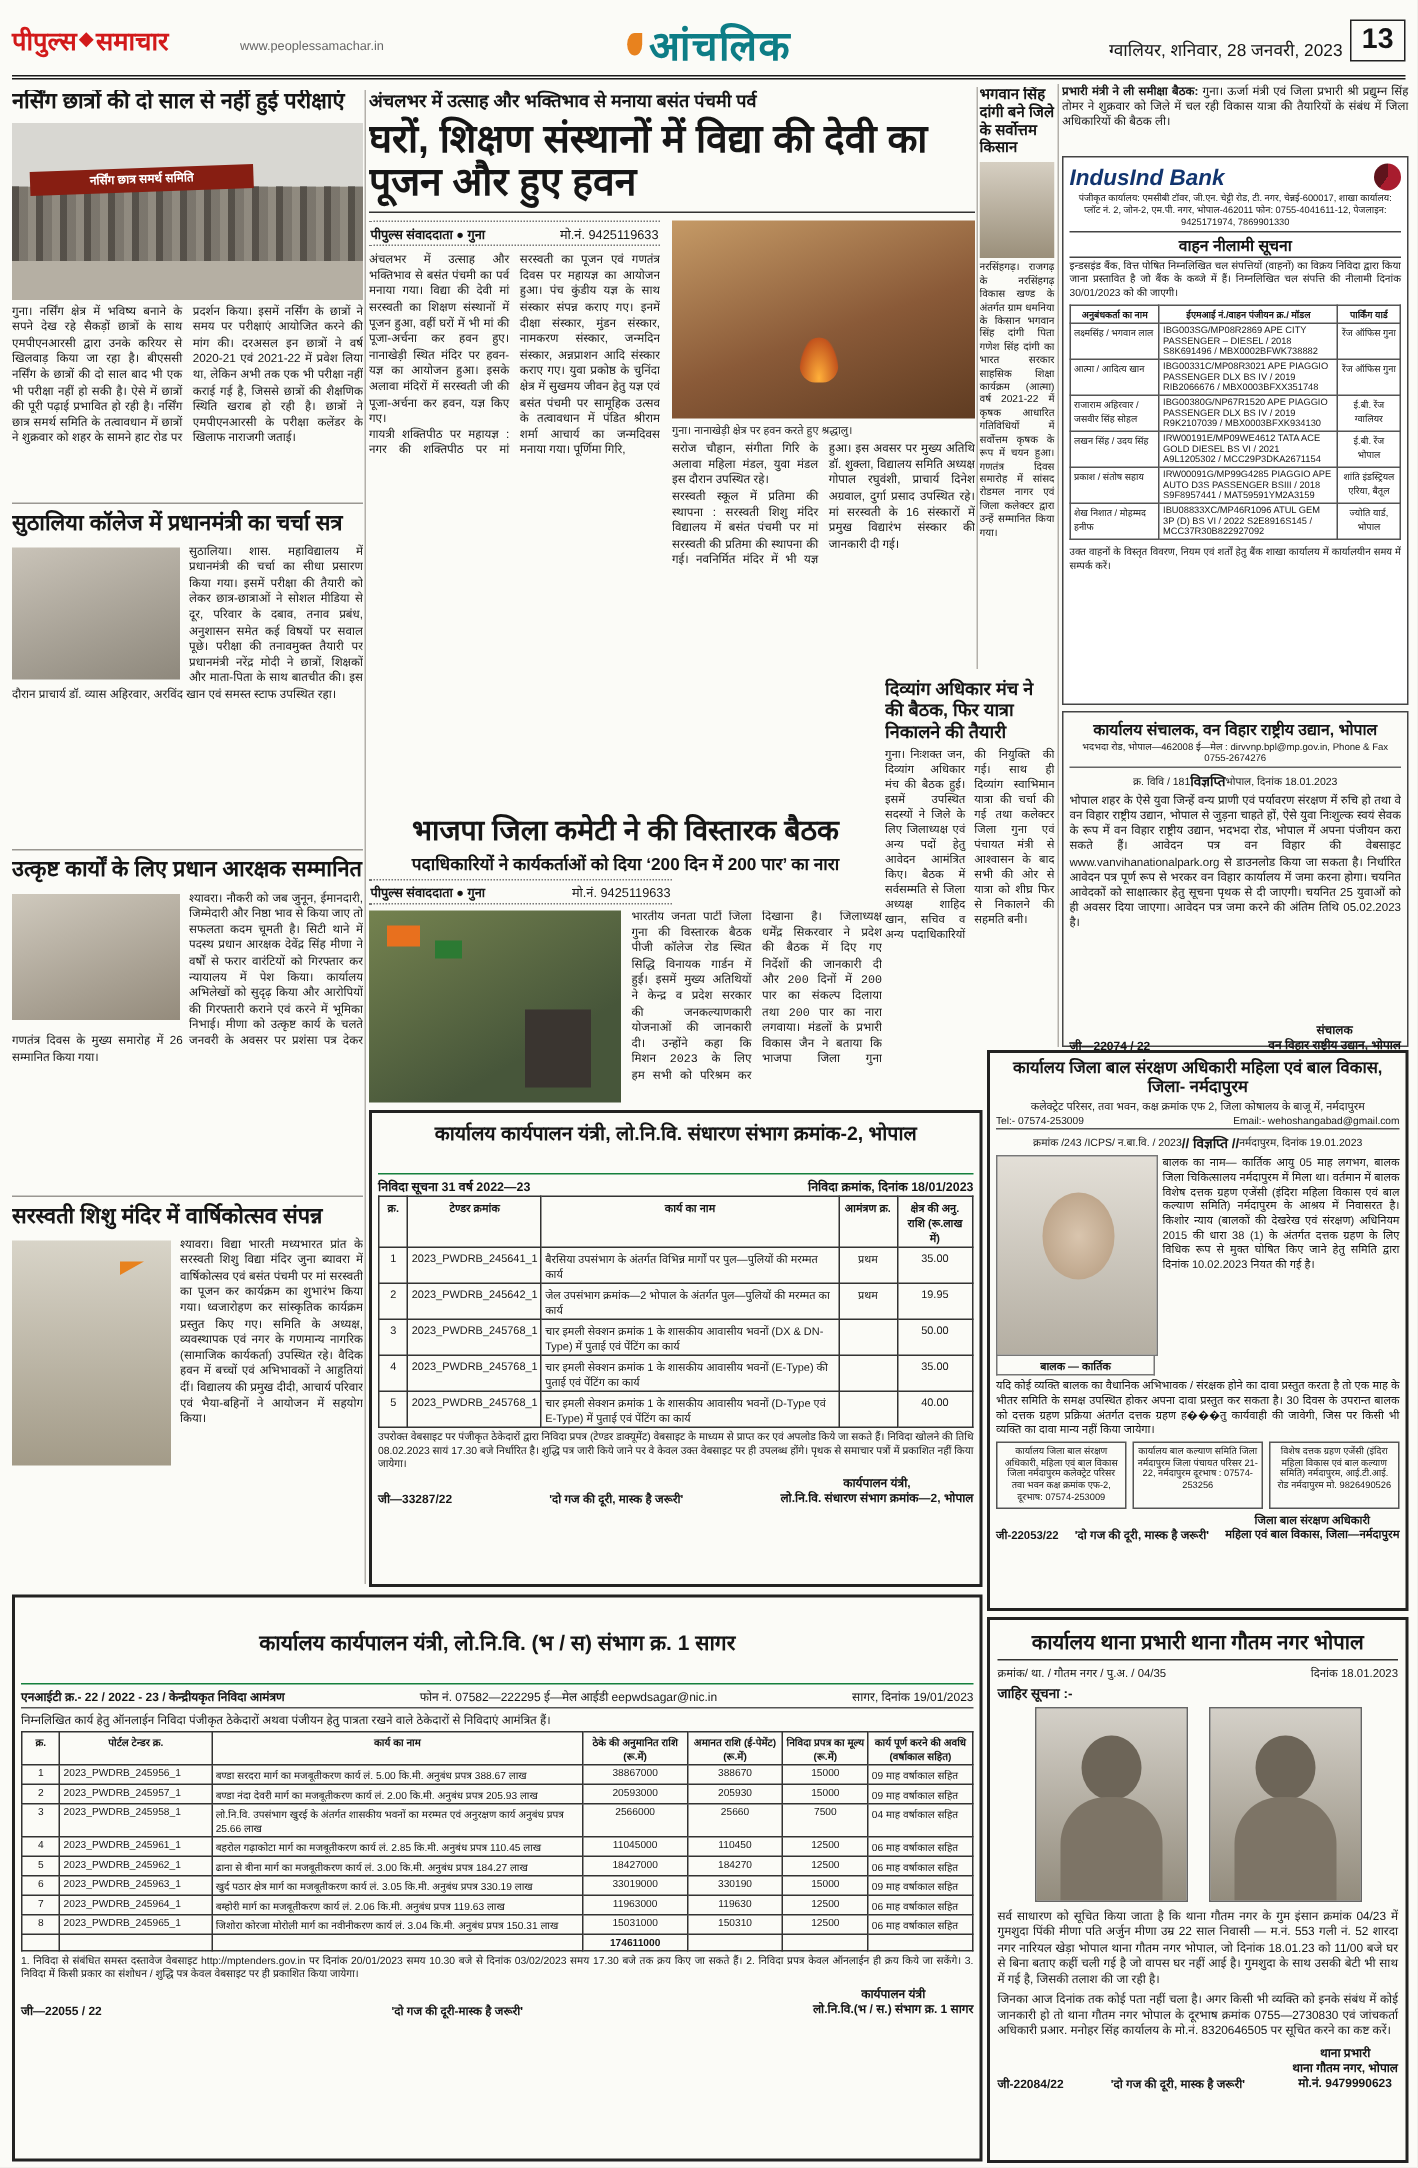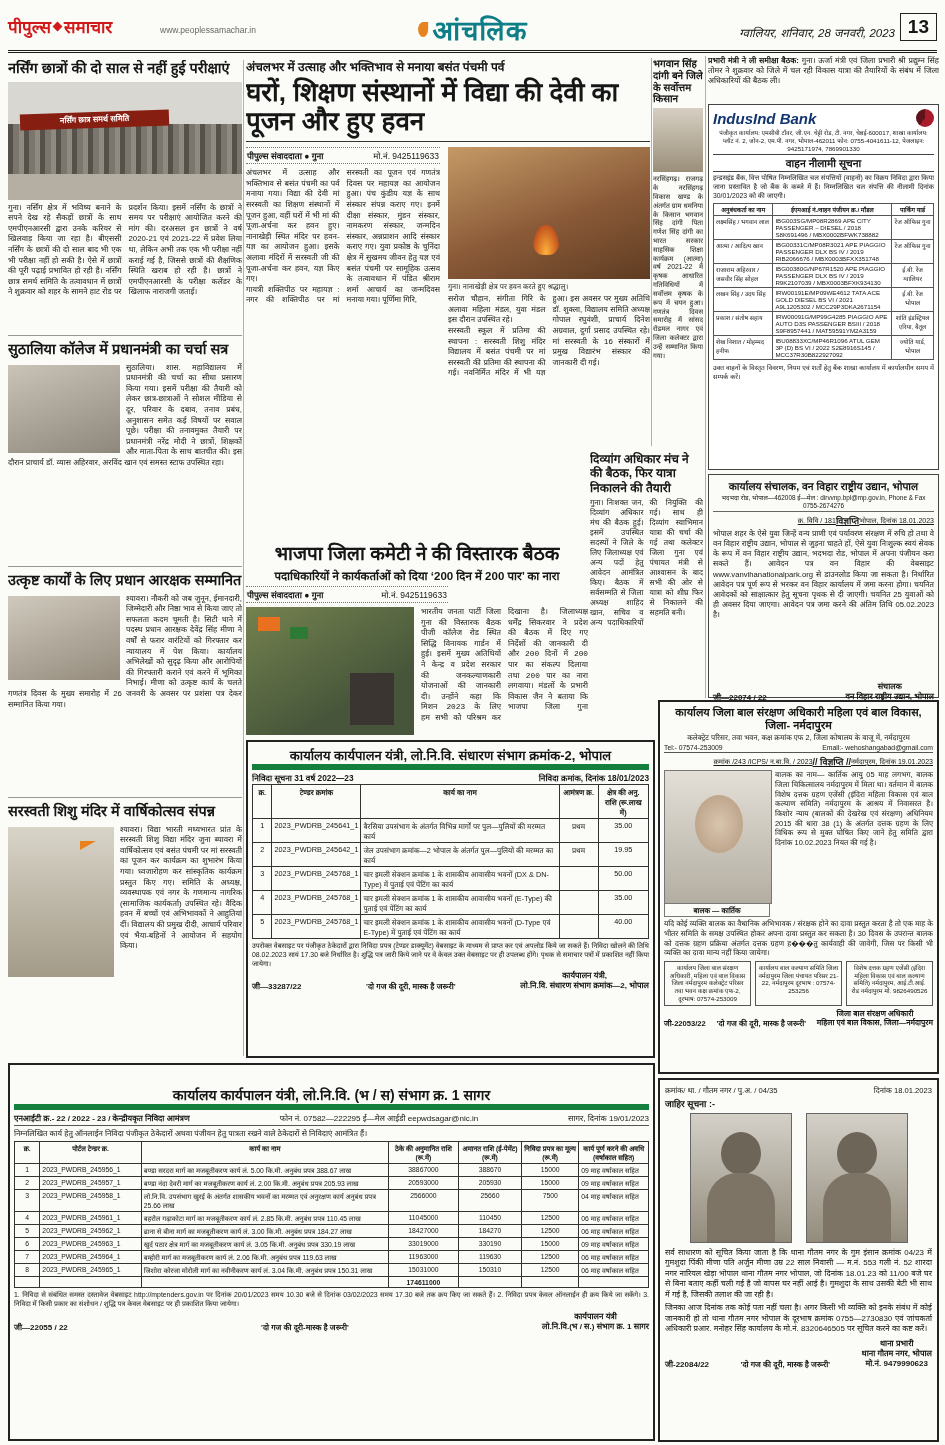--- a/index.html
+++ b/index.html
@@ -11,21 +11,21 @@
   
   .masthead{position:absolute;left:8px;top:6px;width:929px;height:44px;border-bottom:3px double #1a1a1a;}
   .logo{position:absolute;left:0;top:9px;display:flex;align-items:center;gap:3px;
         font-size:17px;font-weight:bold;color:#d21a1a;}
   .logo-diamond{width:7px;height:7px;background:#d21a1a;transform:rotate(45deg);display:inline-block;}
   .site{position:absolute;left:152px;top:19px;font-size:8.5px;color:#666;}
   .section-title{position:absolute;left:50%;transform:translateX(-50%);top:5px;
         font-size:27px;font-weight:bold;letter-spacing:1px;display:flex;align-items:center;gap:5px;}
   .leaf{width:10px;height:15px;background:#e8821e;border-radius:60% 0 60% 60%;display:inline-block;}
   .section-accent{color:#0d7d86;}
-  .dateline{position:absolute;right:42px;top:19px;font-size:11.5px;font-style:italic;}
+  .dateline{position:absolute;right:42px;top:19px;font-size:11.5px;}
   .pagenum{position:absolute;right:0;top:7px;font-size:19px;font-weight:bold;border:1.5px solid #222;padding:2px 7px;}
 
   
   .photo{position:relative;overflow:hidden;background:#b9b4a9;}
   .ph-protest{height:118px;background:linear-gradient(#d8d7d2 0 36%,#8d887e 36% 78%,#b5afa3 78% 100%);}
   .crowd{position:absolute;left:0;top:36%;width:100%;height:42%;
          background:repeating-linear-gradient(90deg,rgba(40,35,30,.55) 0 5px,rgba(90,84,76,.35) 5px 11px,rgba(150,143,130,.3) 11px 16px);}
   .banner{position:absolute;left:5%;top:26%;width:62%;background:#871e12;color:#fff;font-size:8px;
           font-weight:bold;text-align:center;padding:3px 2px;transform:rotate(-2deg);line-height:1.2;}
   .ph-class{width:112px;height:88px;float:left;margin:2px 6px 2px 0;background:linear-gradient(160deg,#c9c3b8,#8e887c);}
@@ -105,30 +105,30 @@
   table.ii{width:100%;border-collapse:collapse;font-size:6.2px;}
   .ii th,.ii td{border:1px solid #555;padding:1px 2px;vertical-align:top;}
   .ii th{text-align:center;font-weight:bold;}
   .ii td:last-child{text-align:center;}
   .ii-foot{font-size:6.6px;margin-top:3px;}
 
   
   .vanvihar{position:absolute;left:708px;top:474px;width:231px;height:224px;border:1px solid #444;padding:4px;box-sizing:border-box;}
   .vv-title{font-size:10.5px;font-weight:bold;text-align:center;}
   .vv-addr{font-size:6.4px;text-align:center;border-bottom:1px solid #666;padding-bottom:2px;margin-bottom:2px;}
-  .refrow{display:flex;justify-content:flex-end;align-items:center;font-size:7px;margin-bottom:2px;text-decoration:underline;}
+  .refrow{display:flex;justify-content:center;align-items:center;font-size:7px;margin-bottom:2px;}
   .refrow .mid{font-weight:bold;font-size:9px;}
   .vv-body{font-size:7.7px;line-height:1.32;height:150px;overflow:hidden;}
   .signrow{display:flex;justify-content:space-between;align-items:flex-end;margin-top:3px;font-size:8px;}
   .gno{font-weight:bold;}
   .signblk{text-align:center;font-weight:bold;line-height:1.25;}
 
   
   .pwdb{position:absolute;left:246px;top:740px;width:409px;height:318px;border:2px solid #222;padding:4px;box-sizing:border-box;overflow:hidden;}
-  .box-title{font-size:13px;font-weight:bold;text-align:center;border-bottom:6px solid #15803d;padding-bottom:0;margin-bottom:2px;}
+  .box-title{font-size:13px;font-weight:bold;text-align:center;border-bottom:1px solid #15803d;padding-bottom:18px;margin-bottom:2px;}
   .subrow{display:flex;justify-content:space-between;font-size:8.3px;font-weight:bold;margin-bottom:1px;}
   .introline{font-size:7.8px;margin:1px 0 3px;}
   table.pw{width:100%;border-collapse:collapse;font-size:7.3px;}
   .pw th,.pw td{border:1px solid #333;padding:1.5px 2px;vertical-align:top;}
   .pw th{text-align:center;}
   .pw td:nth-child(1),.pw td:nth-child(4),.pw td:nth-child(5){text-align:center;}
   .noteline{font-size:6.9px;margin-top:3px;line-height:1.28;}
   .tagline{font-weight:bold;font-size:7.8px;text-align:center;}
 
   
@@ -565,20 +565,21 @@
       <span class="gno">जी-22053/22</span>
       <span class="tagline">'दो गज की दूरी, मास्क है जरूरी'</span>
       <span class="signblk">
         <span style="display:block;">जिला बाल संरक्षण अधिकारी</span>
         <span style="display:block;">महिला एवं बाल विकास, जिला—नर्मदापुरम</span>
       </span>
     </div>
   </div>
 
   <div class="gautam">
+    <div class="gt-title">कार्यालय थाना प्रभारी थाना गौतम नगर भोपाल</div>
     <div class="gt-ref">
       <span>क्रमांक/ था. / गौतम नगर / पु.अ. / 04/35</span>
       <span>दिनांक 18.01.2023</span>
     </div>
     <div class="gt-label">जाहिर सूचना :-</div>
     <div class="gt-photos">
       <div class="ph-missing">
         <div class="head-sil"></div>
         <div class="body-sil"></div>
       </div>

